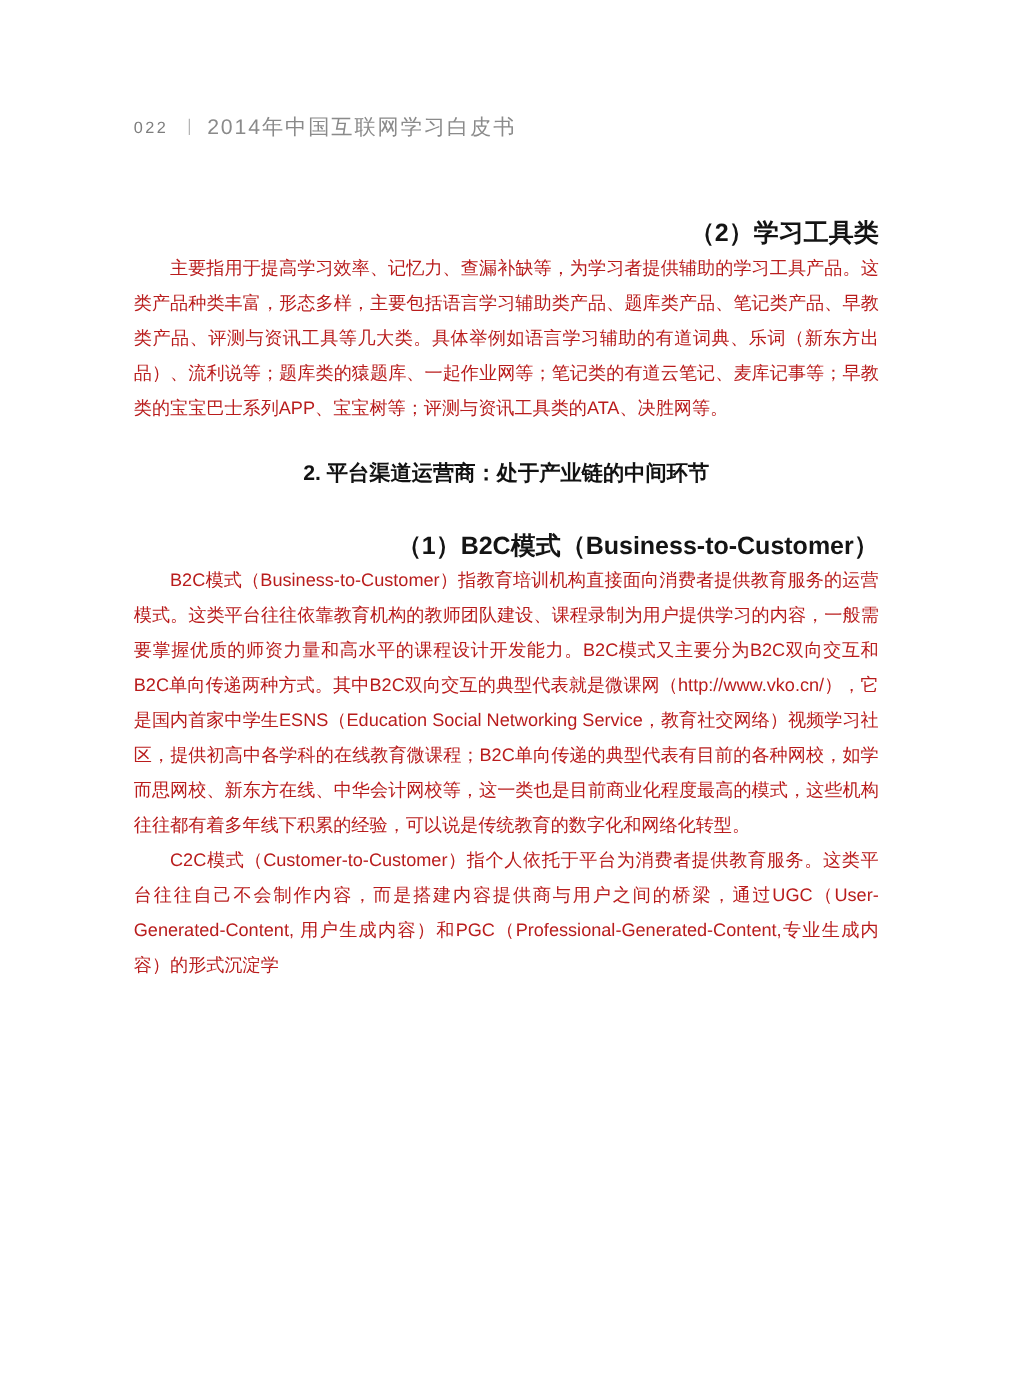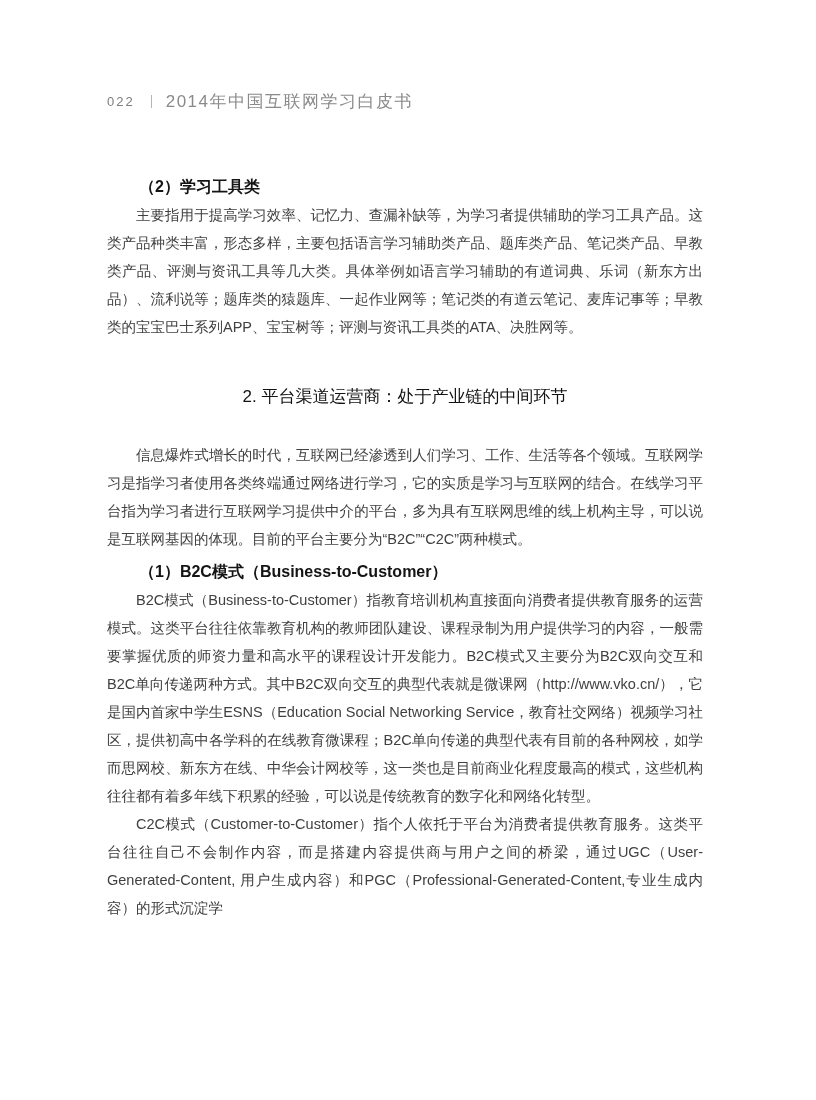--- a/index.html
+++ b/index.html
@@ -40,41 +40,42 @@
     letter-spacing: 1.5px;
     color: #8a8a8a;
   }
 
   
   .content {
     width: 596px;
     color: #3a3a3a;
   }
   .heading {
-    font-size: 16px;
+    font-size: 20px;
     font-weight: bold;
     color: #141414;
     line-height: 28px;
     text-indent: 2em;
     margin-top: 5px;
+    text-align: right;
   }
   .para {
     font-size: 14.5px;
     line-height: 28px;
     text-align: justify;
     text-indent: 2em;
-    color: #404040;
+    color: #b91c1c;
   }
   .section-title {
     font-size: 17px;
-    font-weight: normal;
+    font-weight: bold;
     color: #121212;
     text-align: center;
     line-height: 24px;
-    margin: 44px 0 32px 0;
+    margin: 26px 0 32px 0;
   }
 </style>
 </head>
 <body>
 
 <div class="page">
 
   <div class="running-header">
     <span class="page-number">022</span>
     <span class="header-divider"></span>
@@ -84,21 +85,20 @@
   <div class="content">
 
     <div class="heading">（2）学习工具类</div>
 
     <p class="para">主要指用于提高学习效率、记忆力、查漏补缺等，为学习者提供辅助的学习工具产品。这类产品种类丰富，形态多样，主要包括语言学习辅助类产品、题库类产品、笔记类产品、早教类产品、评测与资讯工具等几大类。具体举例如语言学习辅助的有道词典、乐词（新东方出品）、流利说等；题库类的猿题库、一起作业网等；笔记类的有道云笔记、麦库记事等；早教类的宝宝巴士系列APP、宝宝树等；评测与资讯工具类的ATA、决胜网等。</p>
 
 
 
     <div class="section-title">2. 平台渠道运营商：处于产业链的中间环节</div>
 
-    <p class="para">信息爆炸式增长的时代，互联网已经渗透到人们学习、工作、生活等各个领域。互联网学习是指学习者使用各类终端通过网络进行学习，它的实质是学习与互联网的结合。在线学习平台指为学习者进行互联网学习提供中介的平台，多为具有互联网思维的线上机构主导，可以说是互联网基因的体现。目前的平台主要分为“B2C”“C2C”两种模式。</p>
 
     <div class="heading">（1）B2C模式（Business-to-Customer）</div>
 
     <p class="para">B2C模式（Business-to-Customer）指教育培训机构直接面向消费者提供教育服务的运营模式。这类平台往往依靠教育机构的教师团队建设、课程录制为用户提供学习的内容，一般需要掌握优质的师资力量和高水平的课程设计开发能力。B2C模式又主要分为B2C双向交互和B2C单向传递两种方式。其中B2C双向交互的典型代表就是微课网（http://www.vko.cn/），它是国内首家中学生ESNS（Education Social Networking Service，教育社交网络）视频学习社区，提供初高中各学科的在线教育微课程；B2C单向传递的典型代表有目前的各种网校，如学而思网校、新东方在线、中华会计网校等，这一类也是目前商业化程度最高的模式，这些机构往往都有着多年线下积累的经验，可以说是传统教育的数字化和网络化转型。</p>
 
 
     <p class="para">C2C模式（Customer-to-Customer）指个人依托于平台为消费者提供教育服务。这类平台往往自己不会制作内容，而是搭建内容提供商与用户之间的桥梁，通过UGC（User-Generated-Content, 用户生成内容）和PGC（Professional-Generated-Content,专业生成内容）的形式沉淀学</p>
 
   </div>
 

